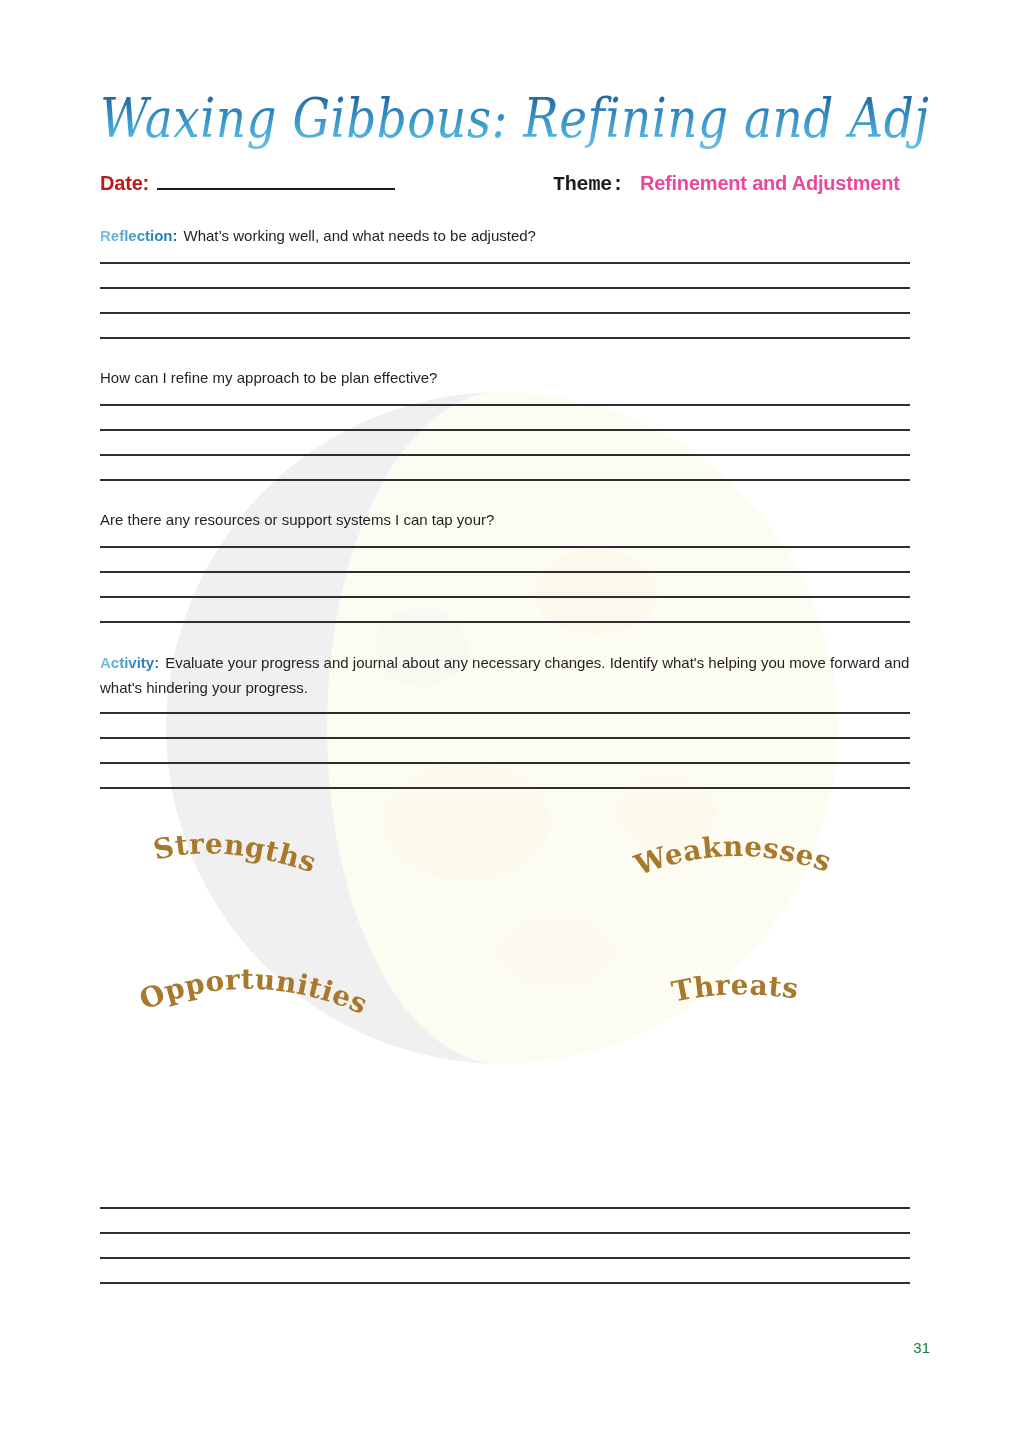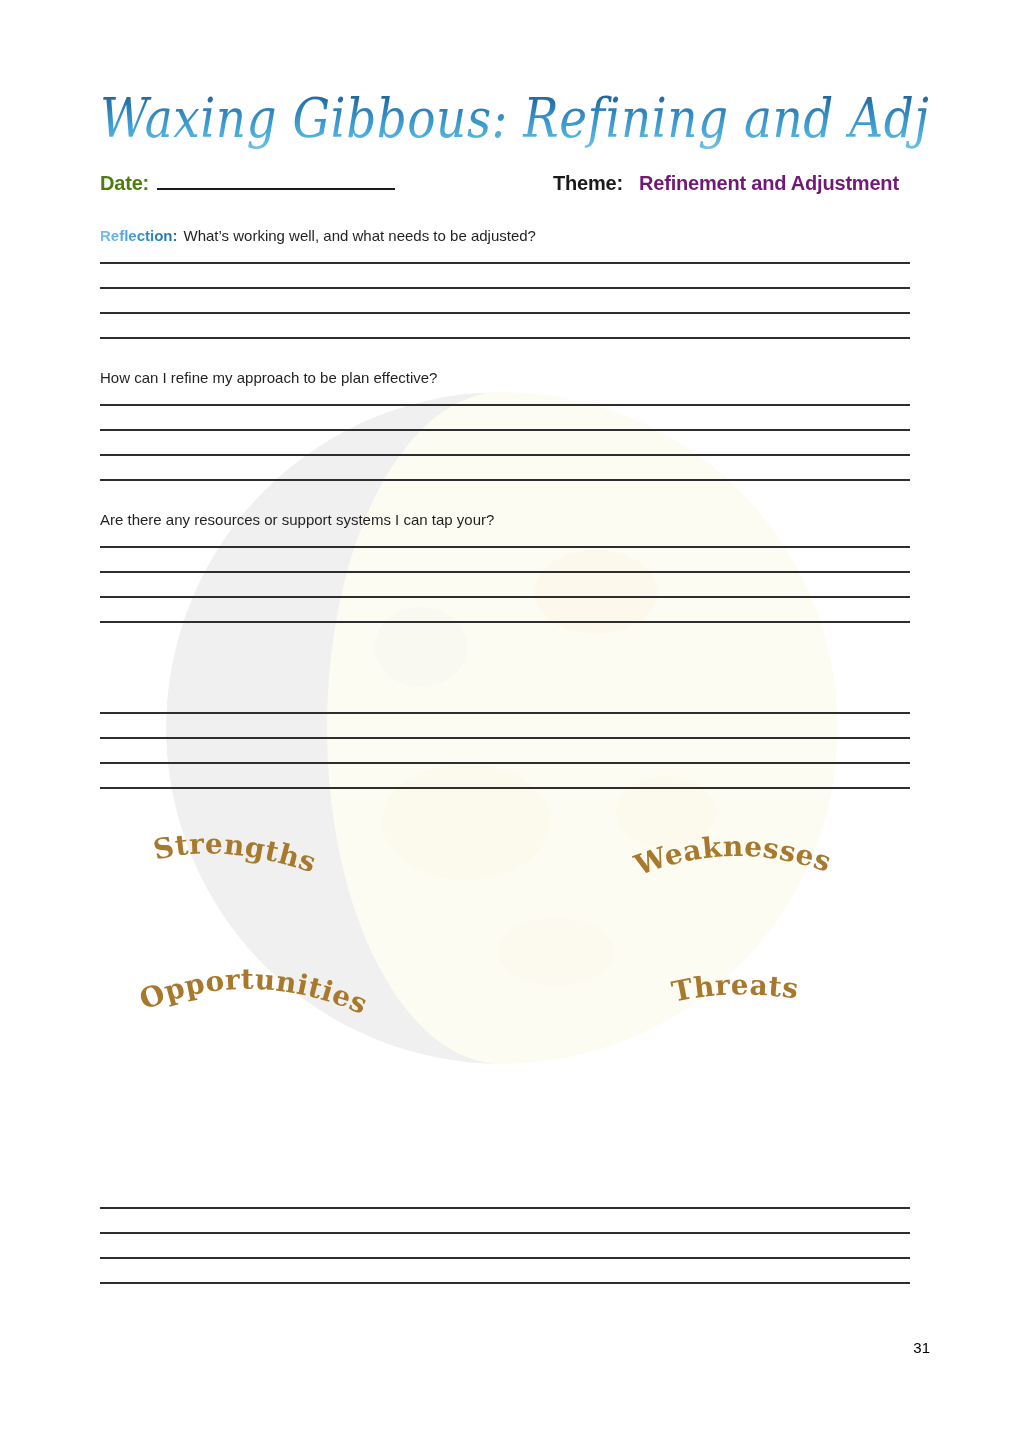--- a/index.html
+++ b/index.html
@@ -75,41 +75,41 @@
   .date-block {
     position: absolute;
     left: 0;
     top: 0;
     display: flex;
     align-items: baseline;
   }
   .date-label {
     font-size: 20px;
     font-weight: bold;
-    color: #4d7c0f;
+    color: #b91c1c;
     letter-spacing: -0.2px;
   }
   .date-rule {
     display: inline-block;
     width: 238px;
     height: 0;
     margin-left: 8px;
     border-bottom: 2px solid #1a1a1a;
   }
   .theme-block {
     position: absolute;
     left: 453px;
     top: 0;
     font-size: 20px;
     font-weight: bold;
     letter-spacing: -0.2px;
     white-space: nowrap;
   }
-  .theme-label { color: #1a1a1a; }
-  .theme-value { color: #701a75; }
+  .theme-label { color: #1a1a1a; font-family: Liberation Mono, monospace; }
+  .theme-value { color: #ec4899; }
 
   
   .prompt {
     position: absolute;
     left: 100px;
     width: 822px;
     font-size: 15px;
     line-height: 25px;
     color: #231f20;
   }
@@ -154,21 +154,21 @@
     font-weight: bold;
     fill: #a8792c;
   }
 
   
   .page-number {
     position: absolute;
     right: 94px;
     top: 1339px;
     font-size: 15px;
-    color: #000000;
+    color: #15803d;
     text-align: right;
   }
 </style>
 </head>
 <body>
 
 <div class="page">
 
   <svg class="moon-watermark" viewBox="0 0 672 672" aria-hidden="true">
     <defs>
@@ -224,20 +224,23 @@
     </div>
 
     <div class="prompt" style="top:507px">Are there any resources or support systems I can tap your?</div>
     <div class="lines" style="top:546px">
       <div class="rule"></div>
       <div class="rule"></div>
       <div class="rule"></div>
       <div class="rule"></div>
     </div>
 
+    <div class="prompt" style="top:650px">
+      <span class="tag">Activity:</span><span class="tag-gap"></span><span>Evaluate your progress and journal about any necessary changes. Identify what's helping you move forward and what's hindering your progress.</span>
+    </div>
     <div class="lines" style="top:712px">
       <div class="rule"></div>
       <div class="rule"></div>
       <div class="rule"></div>
       <div class="rule"></div>
     </div>
 
 
     <div class="swot-area">
 

